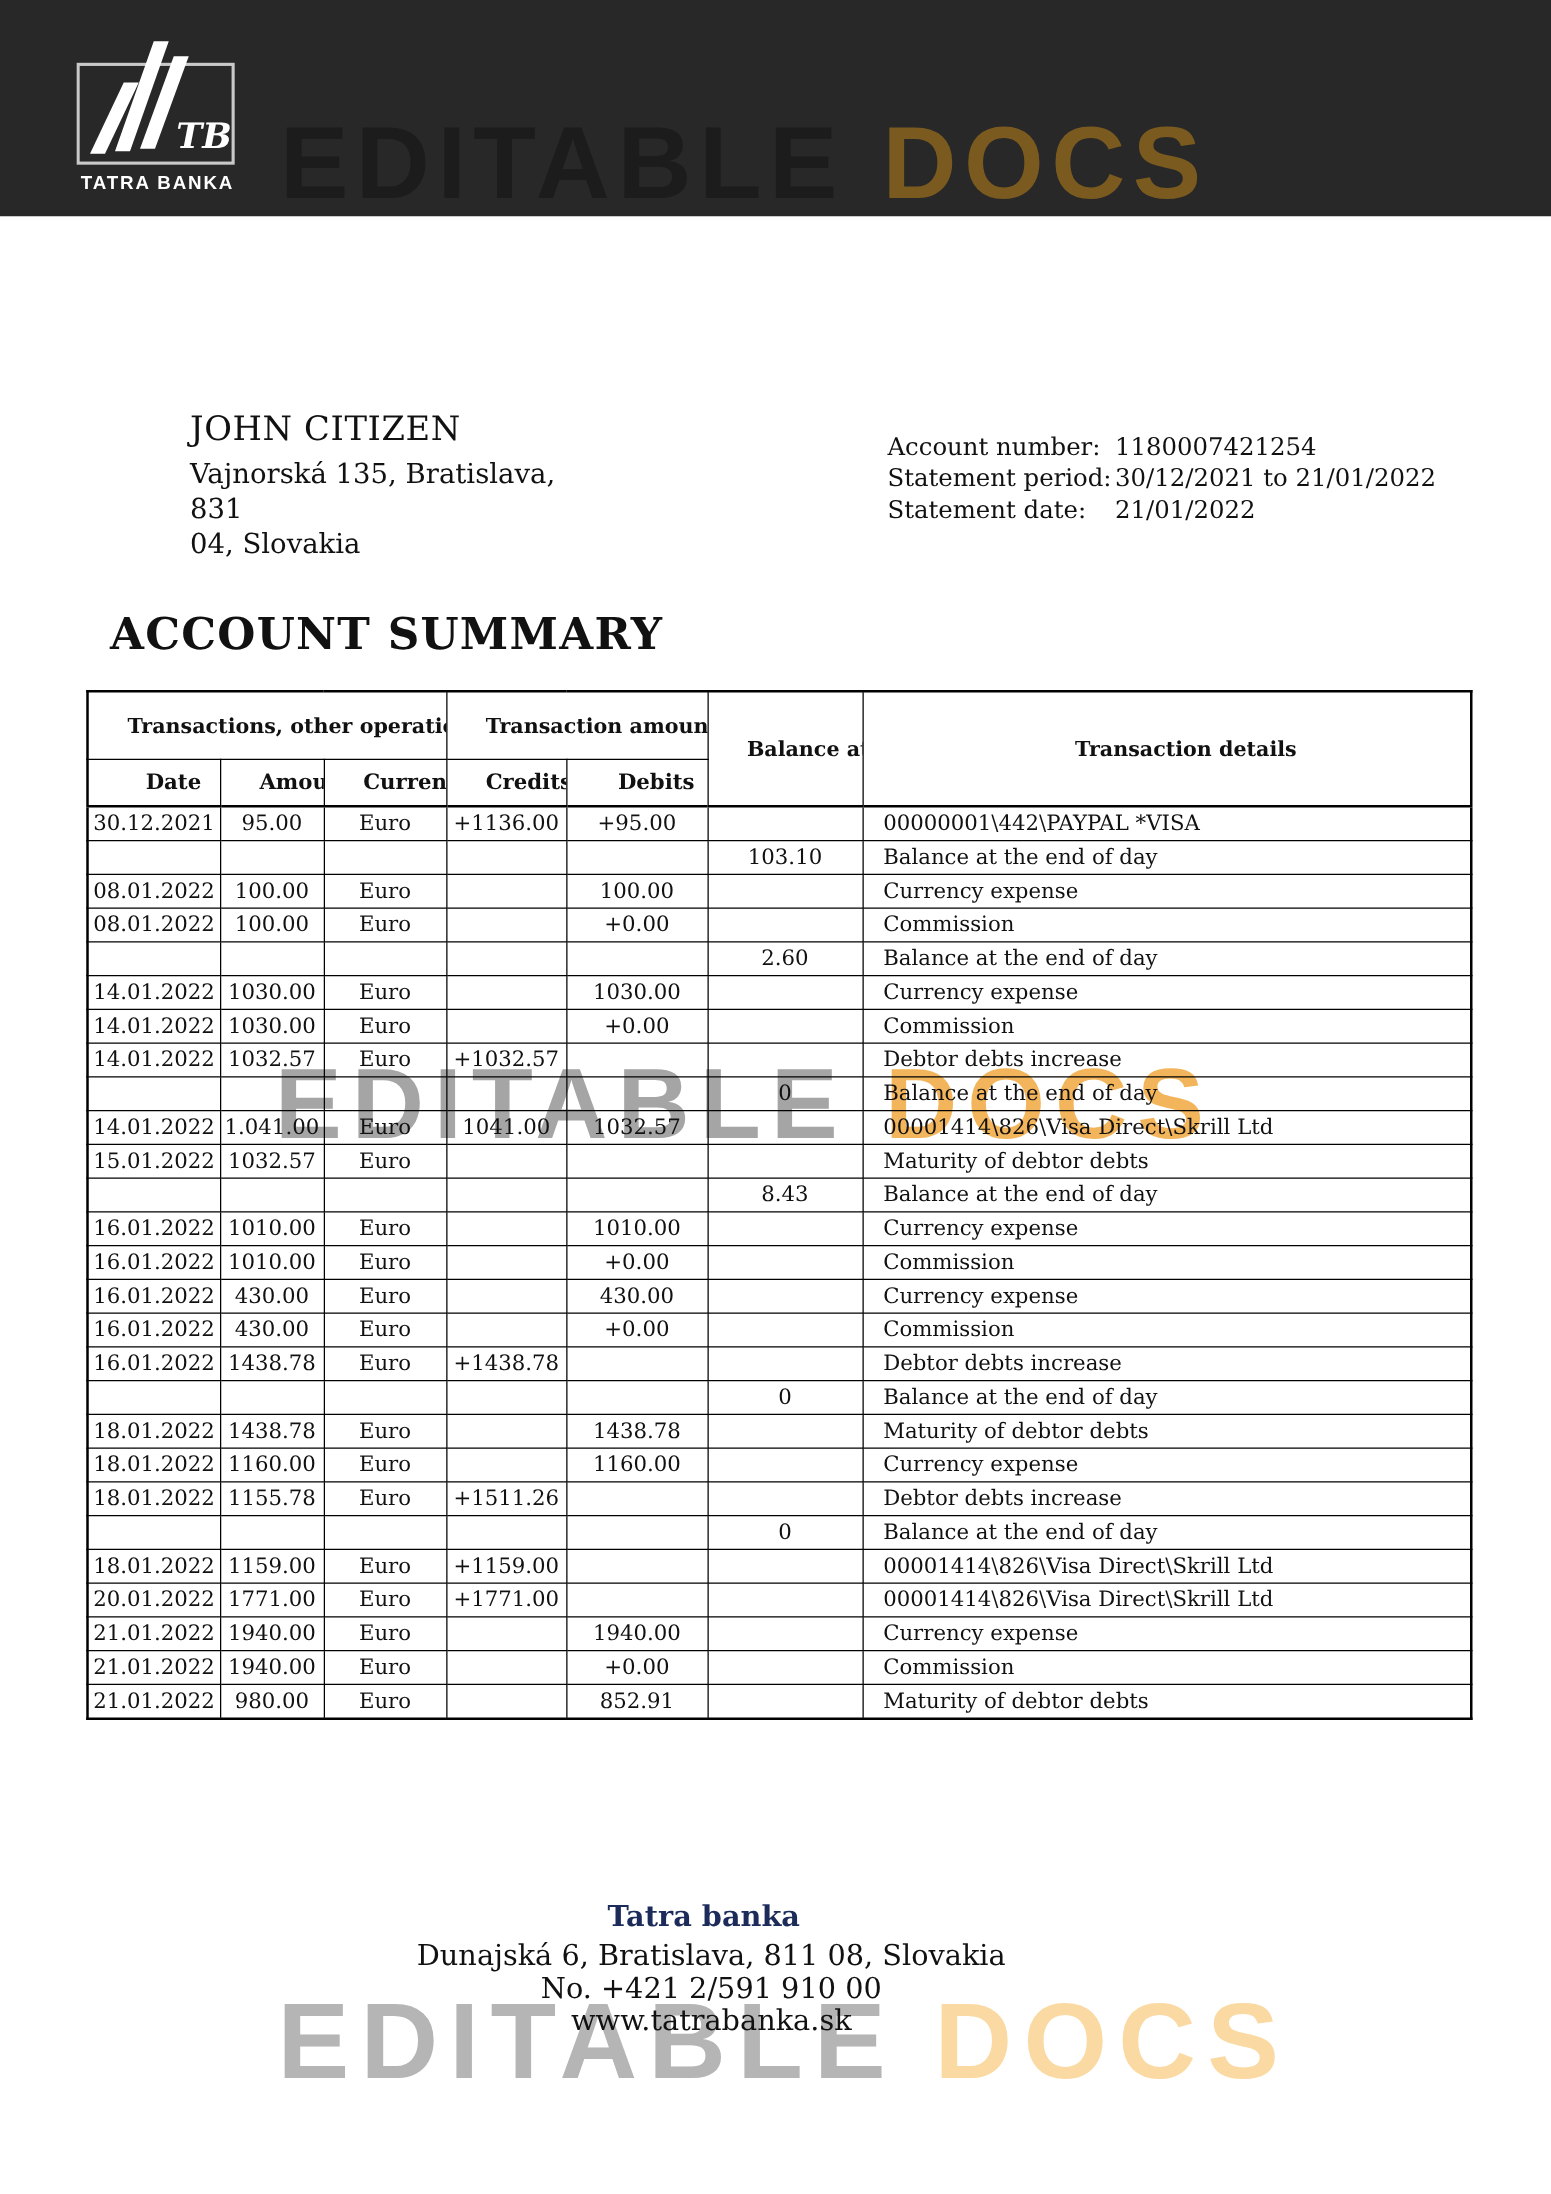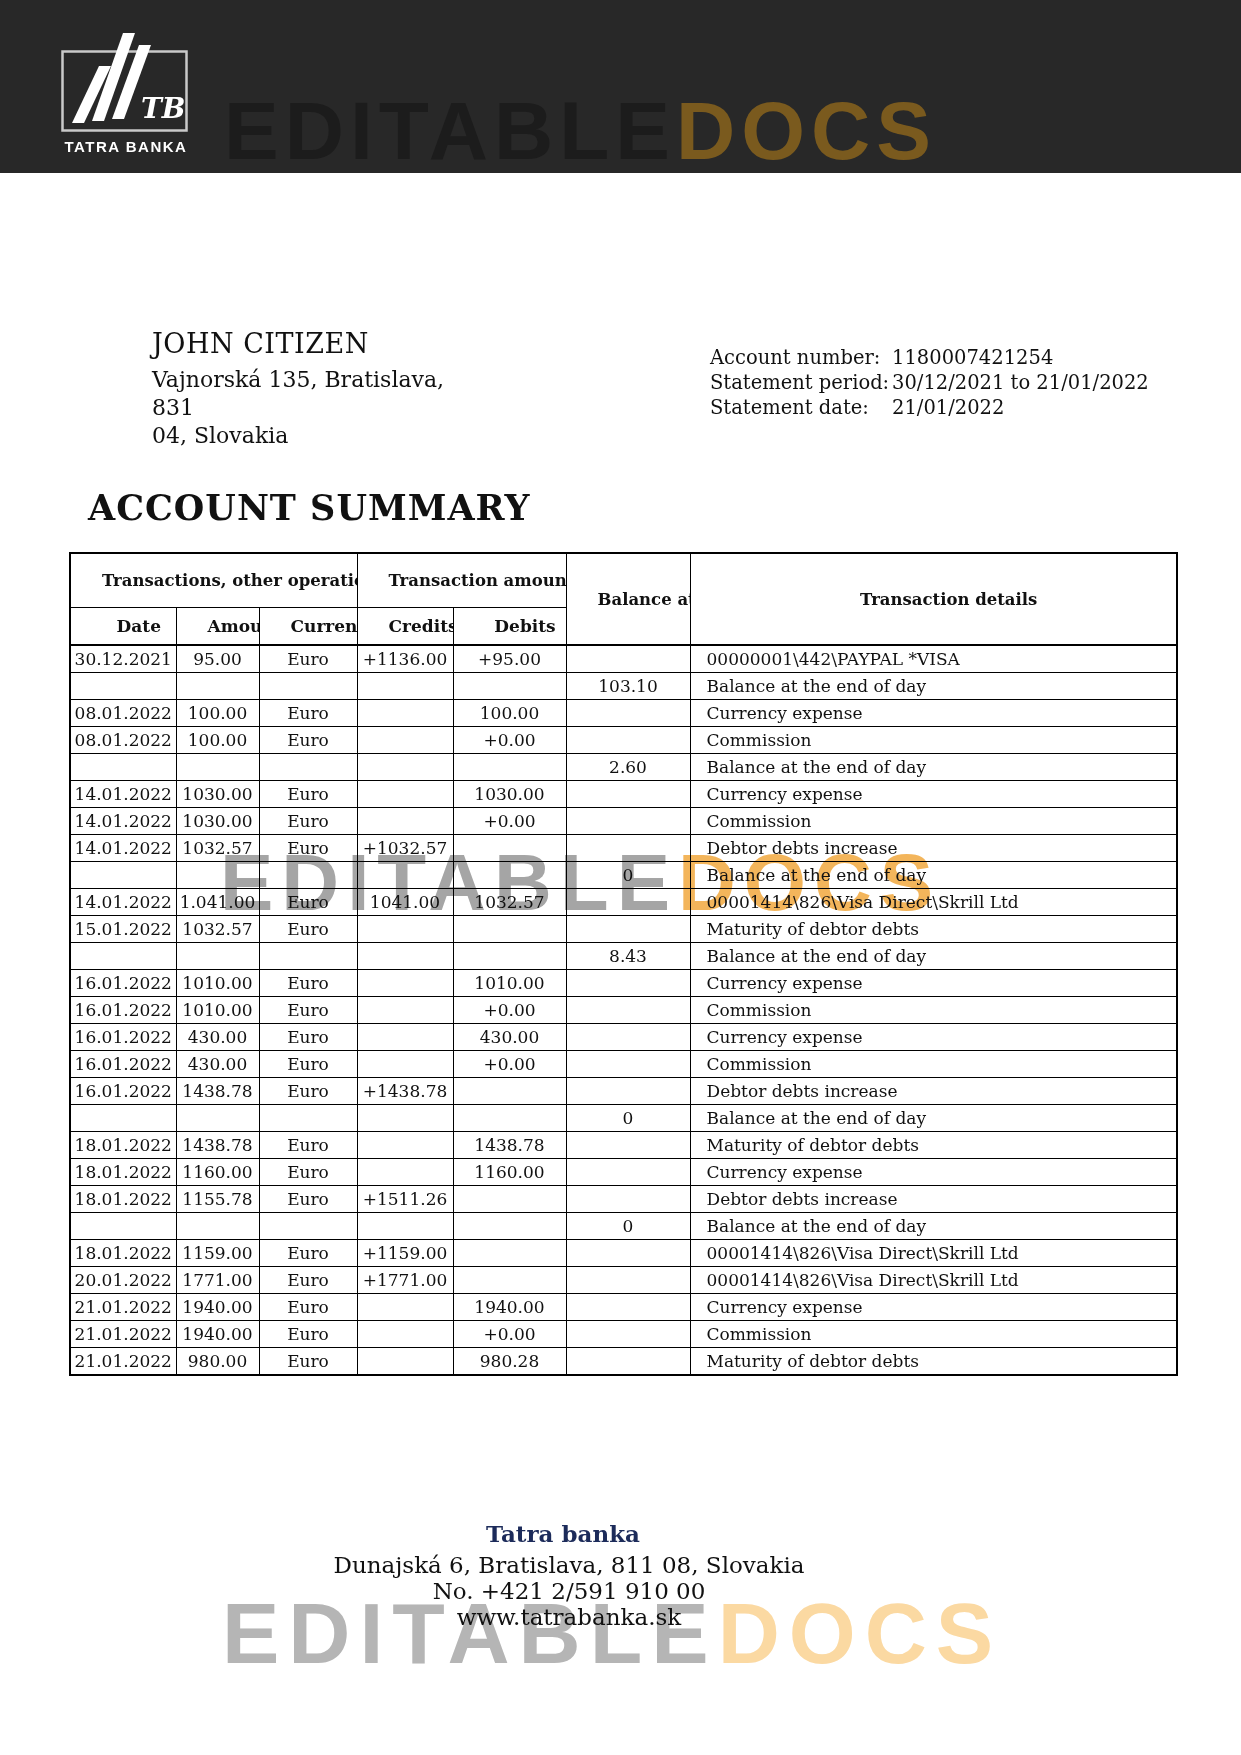--- a/index.html
+++ b/index.html
@@ -10,21 +10,21 @@
   .topbar{position:absolute;left:0;top:0;width:1241px;height:173px;background:#282828;}
   .logo-wrap{position:absolute;left:61px;top:30px;width:135px;height:105px;}
   .logo-caption{position:absolute;left:56px;top:138px;width:140px;text-align:center;
         color:#fff;font-family:"Liberation Sans",sans-serif;font-size:15px;font-weight:bold;
         letter-spacing:1.5px;white-space:nowrap;}
 
   
   .wm{position:absolute;font-family:"Liberation Sans",sans-serif;font-weight:bold;
       white-space:nowrap;line-height:1;z-index:0;}
   .wm span{display:inline-block;}
-  .wm .w2{}
+  .wm .w2{margin-left:30px;}
   .wm-top{left:224px;top:90px;font-size:82px;letter-spacing:6px;}
   .wm-top .w1{color:#1c1c1c;}
   .wm-top .w2{color:#7a5a1e;}
   .wm-mid{left:220px;top:843px;font-size:80px;letter-spacing:8px;}
   .wm-mid .w1{color:#8f8f8f;opacity:.8;}
   .wm-mid .w2{color:#f2a93f;opacity:.85;}
   .wm-bot{left:222px;top:1590px;font-size:86px;letter-spacing:9px;}
   .wm-bot .w1{color:#b5b5b5;}
   .wm-bot .w2{color:#fbd9a2;}
 
@@ -366,21 +366,21 @@
             <td class="col-credits"></td>
             <td class="col-debits">+0.00</td>
             <td class="col-balance"></td>
             <td class="col-details">Commission</td>
           </tr>
           <tr>
             <td class="col-date">21.01.2022</td>
             <td class="col-amount">980.00</td>
             <td class="col-currency">Euro</td>
             <td class="col-credits"></td>
-            <td class="col-debits">980.28</td>
+            <td class="col-debits">852.91</td>
             <td class="col-balance"></td>
             <td class="col-details">Maturity of debtor debts</td>
           </tr>
         </tbody>
     </table>
   </div>
 
   <div class="wm wm-bot">
     <span class="w1">EDITABLE</span><span class="w2">DOCS</span>
   </div>

